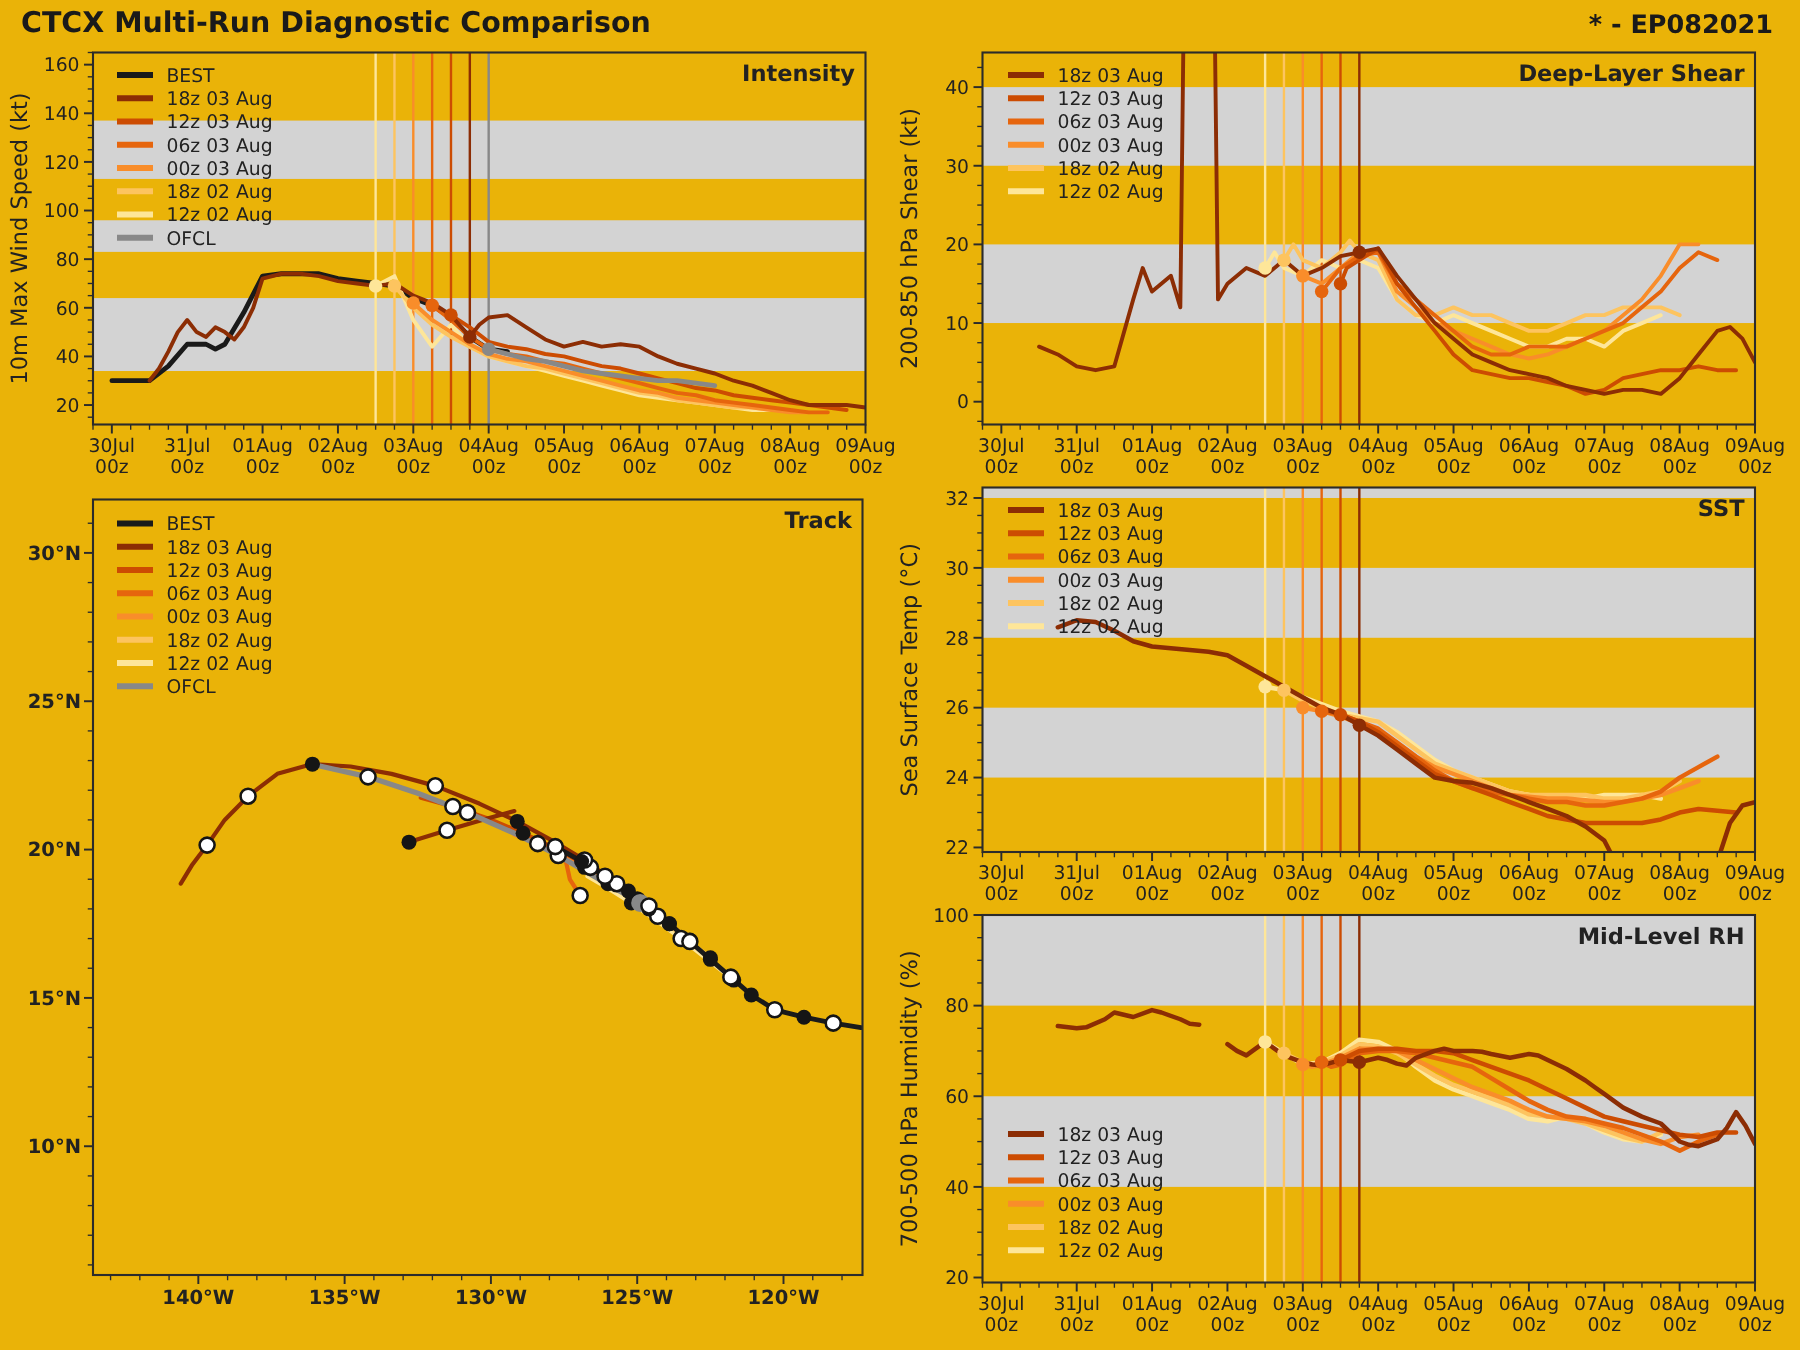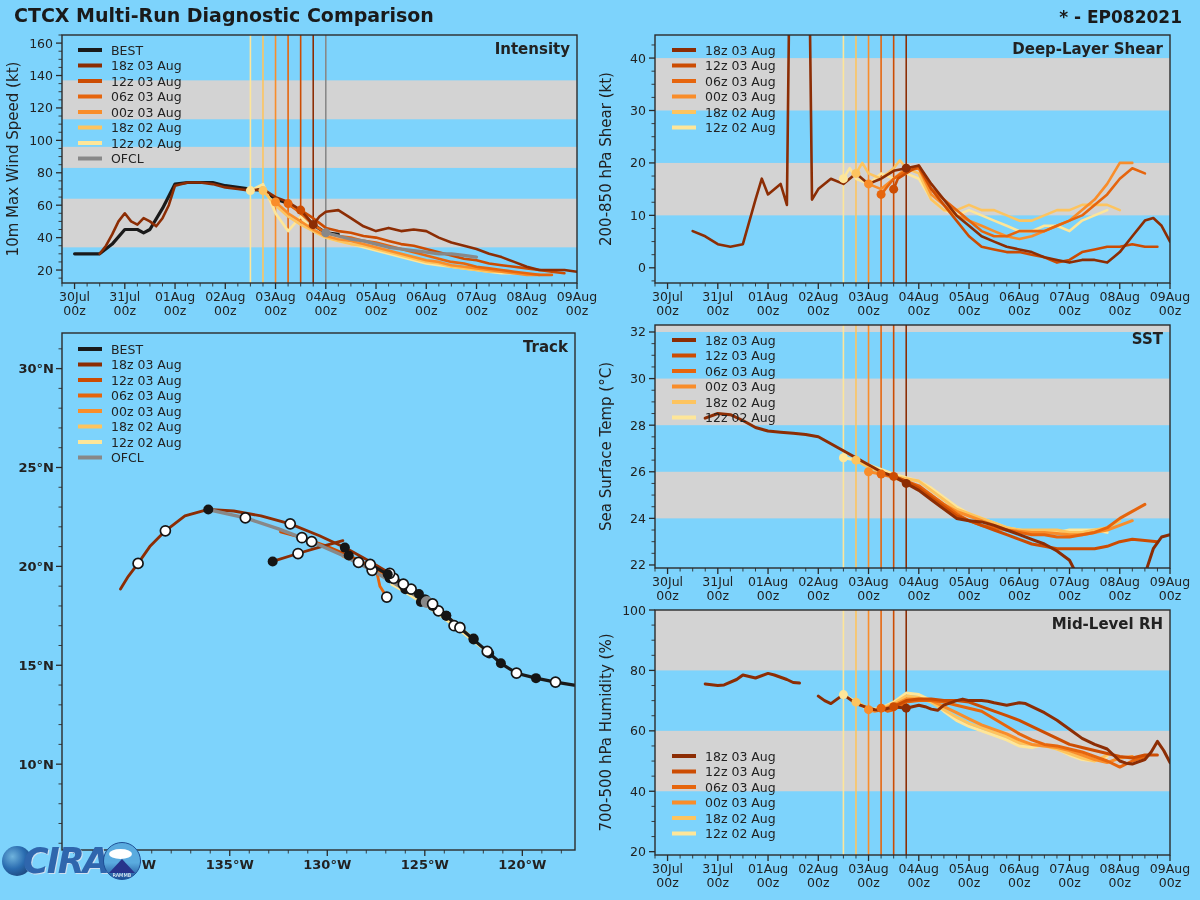--- a/index.html
+++ b/index.html
@@ -1,16 +1,16 @@
 <!DOCTYPE html>
 <html><head>
 <meta charset="utf-8">
 <style>
   html,body{margin:0;padding:0;background:#fff;}
-  .stage{position:relative;width:1200px;height:900px;background:#7dd3fc;overflow:hidden;
+  .stage{position:relative;width:1200px;height:900px;background:#eab308;overflow:hidden;
          font-family:"DejaVu Sans","Liberation Sans",sans-serif;}
   #chart{position:absolute;left:0;top:0;}
   .hdr-title{position:absolute;left:14px;top:4px;font-size:19px;font-weight:bold;color:#1a1a1a;}
   .hdr-storm{position:absolute;right:18px;top:7px;font-size:17px;font-weight:bold;color:#1a1a1a;text-align:center;}
   .logo{position:absolute;left:2px;top:842px;display:flex;align-items:center;}
   .globe{display:inline-block;width:30px;height:30px;border-radius:50%;
          background:radial-gradient(circle at 35% 35%,#6fb3dd 0%,#2a6cb0 45%,#16315f 100%);
          margin-right:-9px;z-index:1;}
   .cira-text{font-style:italic;font-weight:bold;font-size:35px;line-height:34px;color:#2f66ad;
          letter-spacing:-2px;z-index:2;text-shadow:1px 1px 0 #cfe0f0;}
@@ -718,22 +718,13 @@
           <text x="111" y="415.5" fill="#222222" font-size="12.5" font-family="&quot;DejaVu Sans&quot;,&quot;Liberation Sans&quot;,sans-serif">00z 03 Aug</text>
           <line x1="78" x2="102" y1="426.5" y2="426.5" stroke="#fdc45f" stroke-width="4"></line>
           <text x="111" y="431" fill="#222222" font-size="12.5" font-family="&quot;DejaVu Sans&quot;,&quot;Liberation Sans&quot;,sans-serif">18z 02 Aug</text>
           <line x1="78" x2="102" y1="442" y2="442" stroke="#fee699" stroke-width="4"></line>
           <text x="111" y="446.5" fill="#222222" font-size="12.5" font-family="&quot;DejaVu Sans&quot;,&quot;Liberation Sans&quot;,sans-serif">12z 02 Aug</text>
           <line x1="78" x2="102" y1="457.5" y2="457.5" stroke="#888888" stroke-width="4"></line>
           <text x="111" y="462" fill="#222222" font-size="12.5" font-family="&quot;DejaVu Sans&quot;,&quot;Liberation Sans&quot;,sans-serif">OFCL</text>
         </g>
       </g>
     </svg>
-  <div class="logo">
-    <span class="globe"></span>
-    <span class="cira-text">CIRA</span>
-    <span class="badge">
-      <span class="cloud"></span>
-      <span class="mtn"></span>
-      <span class="badge-label">RAMMB</span>
-    </span>
-  </div>
 </div>
 
 </body></html>

